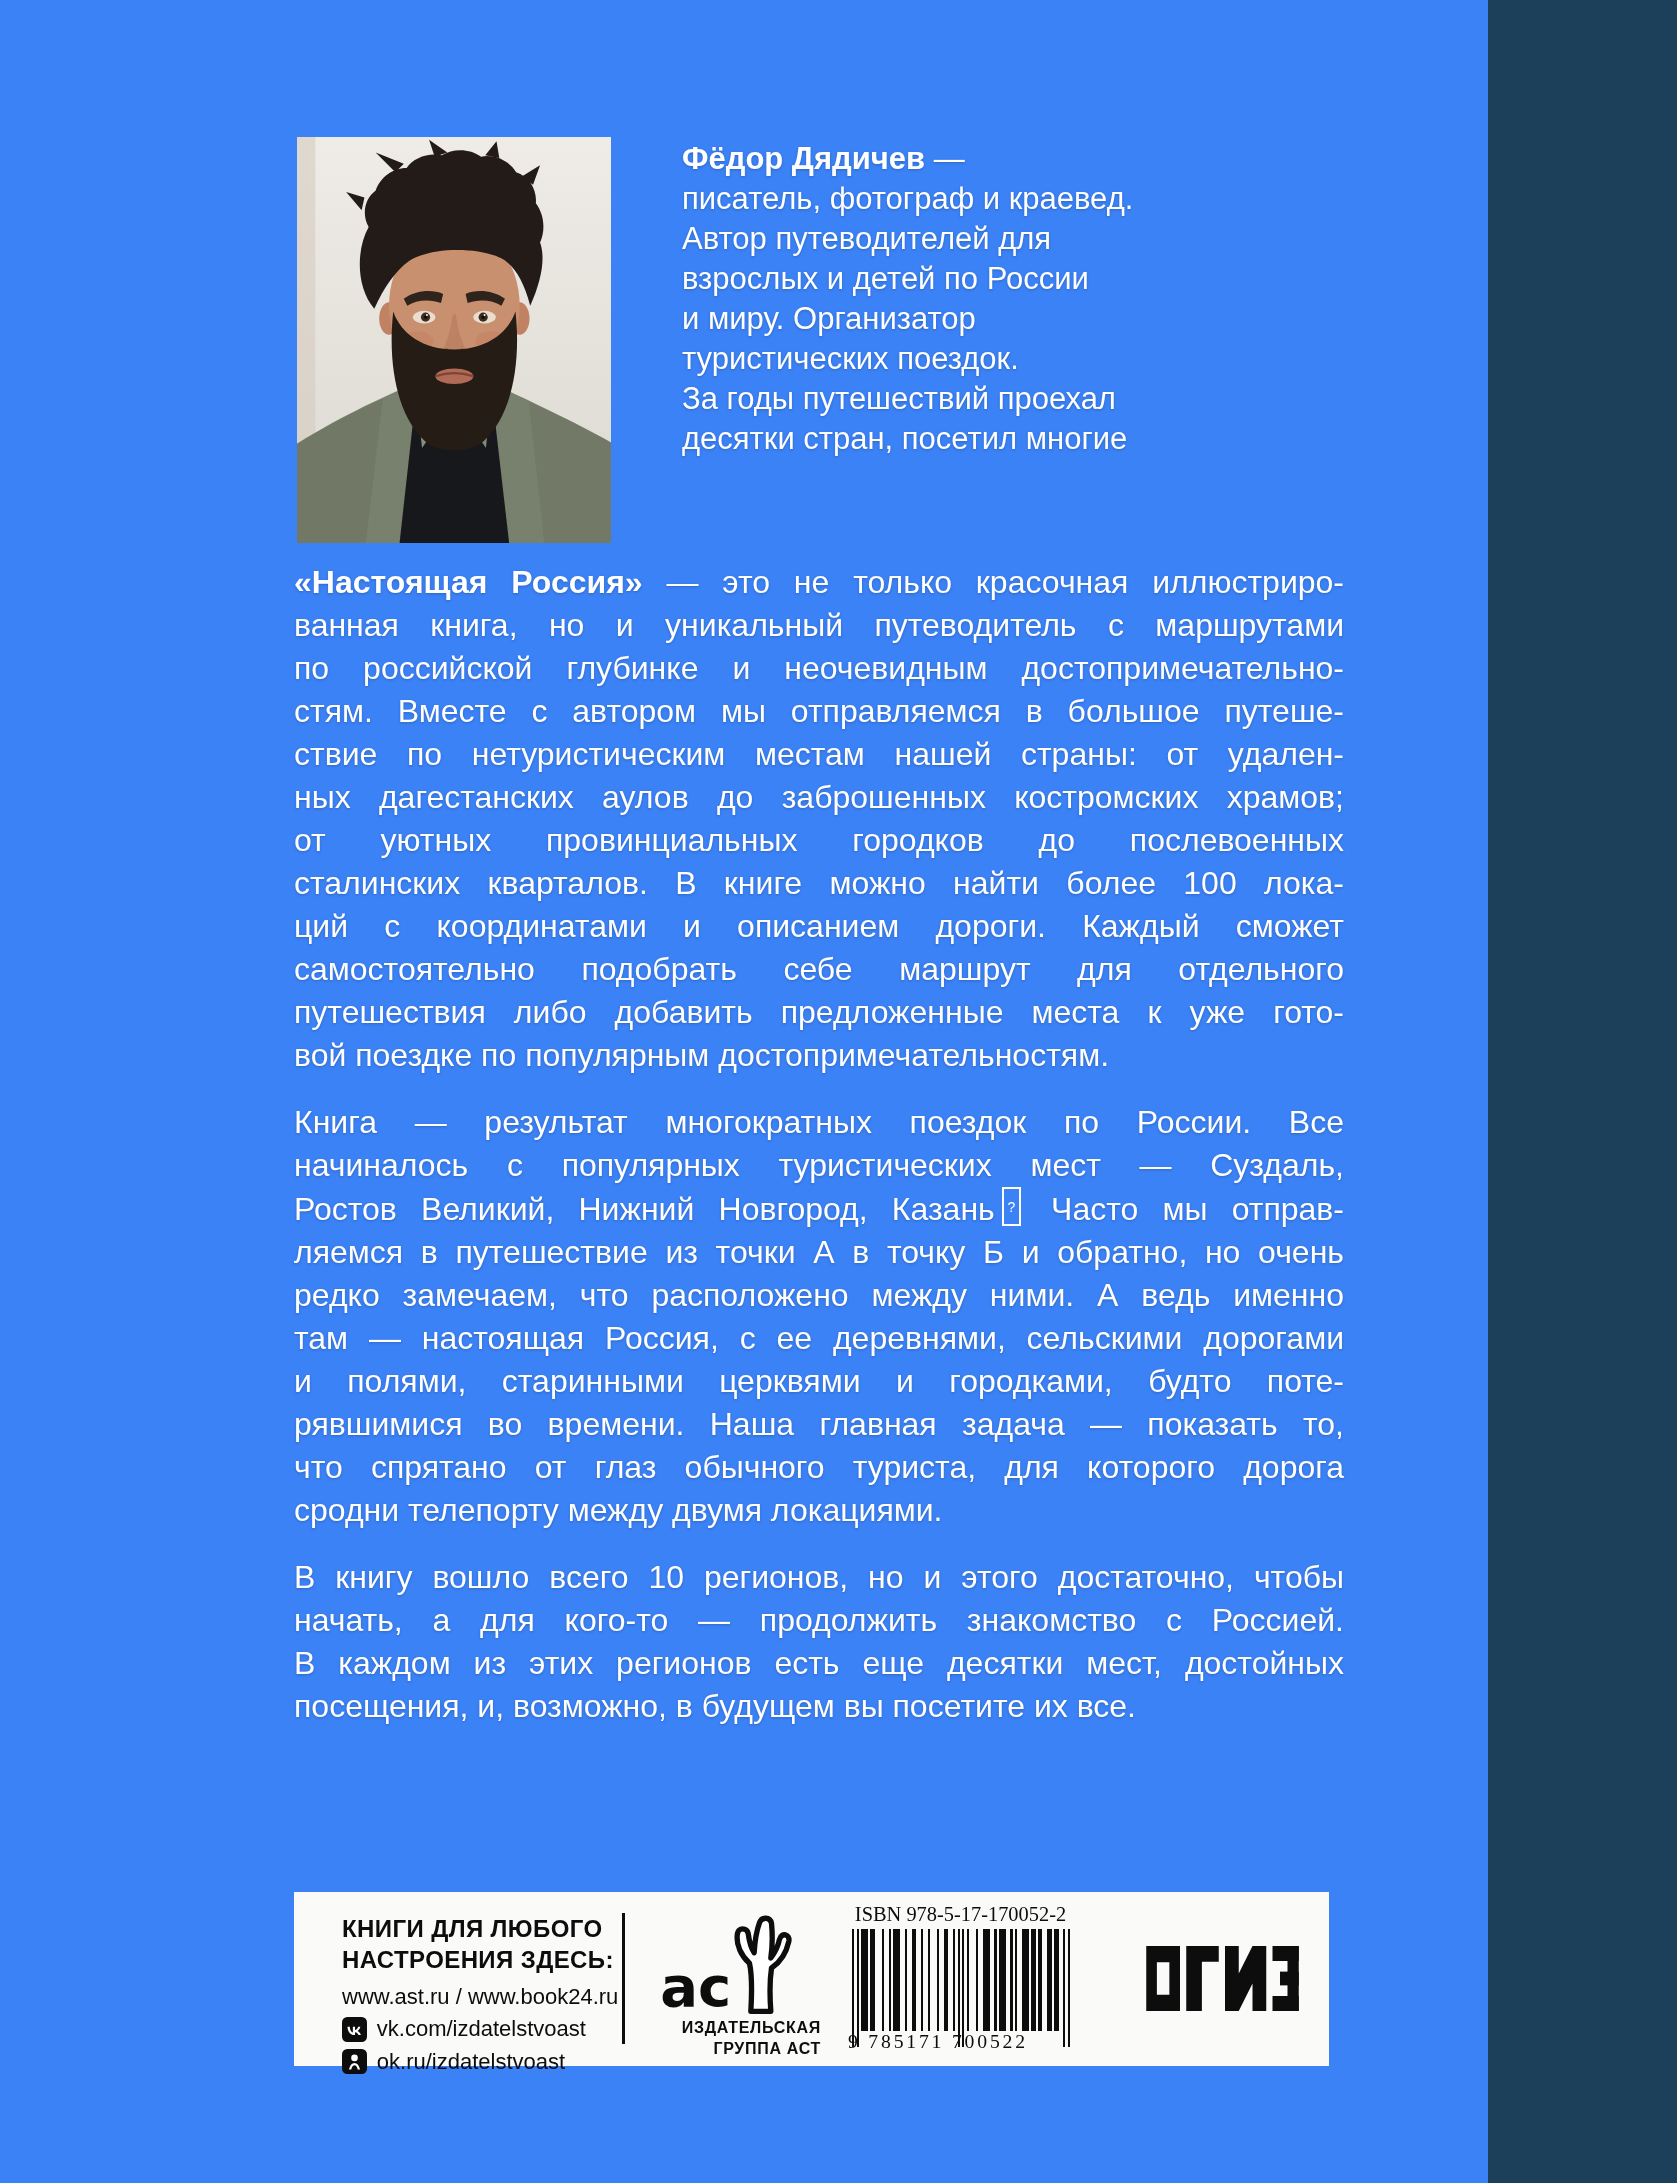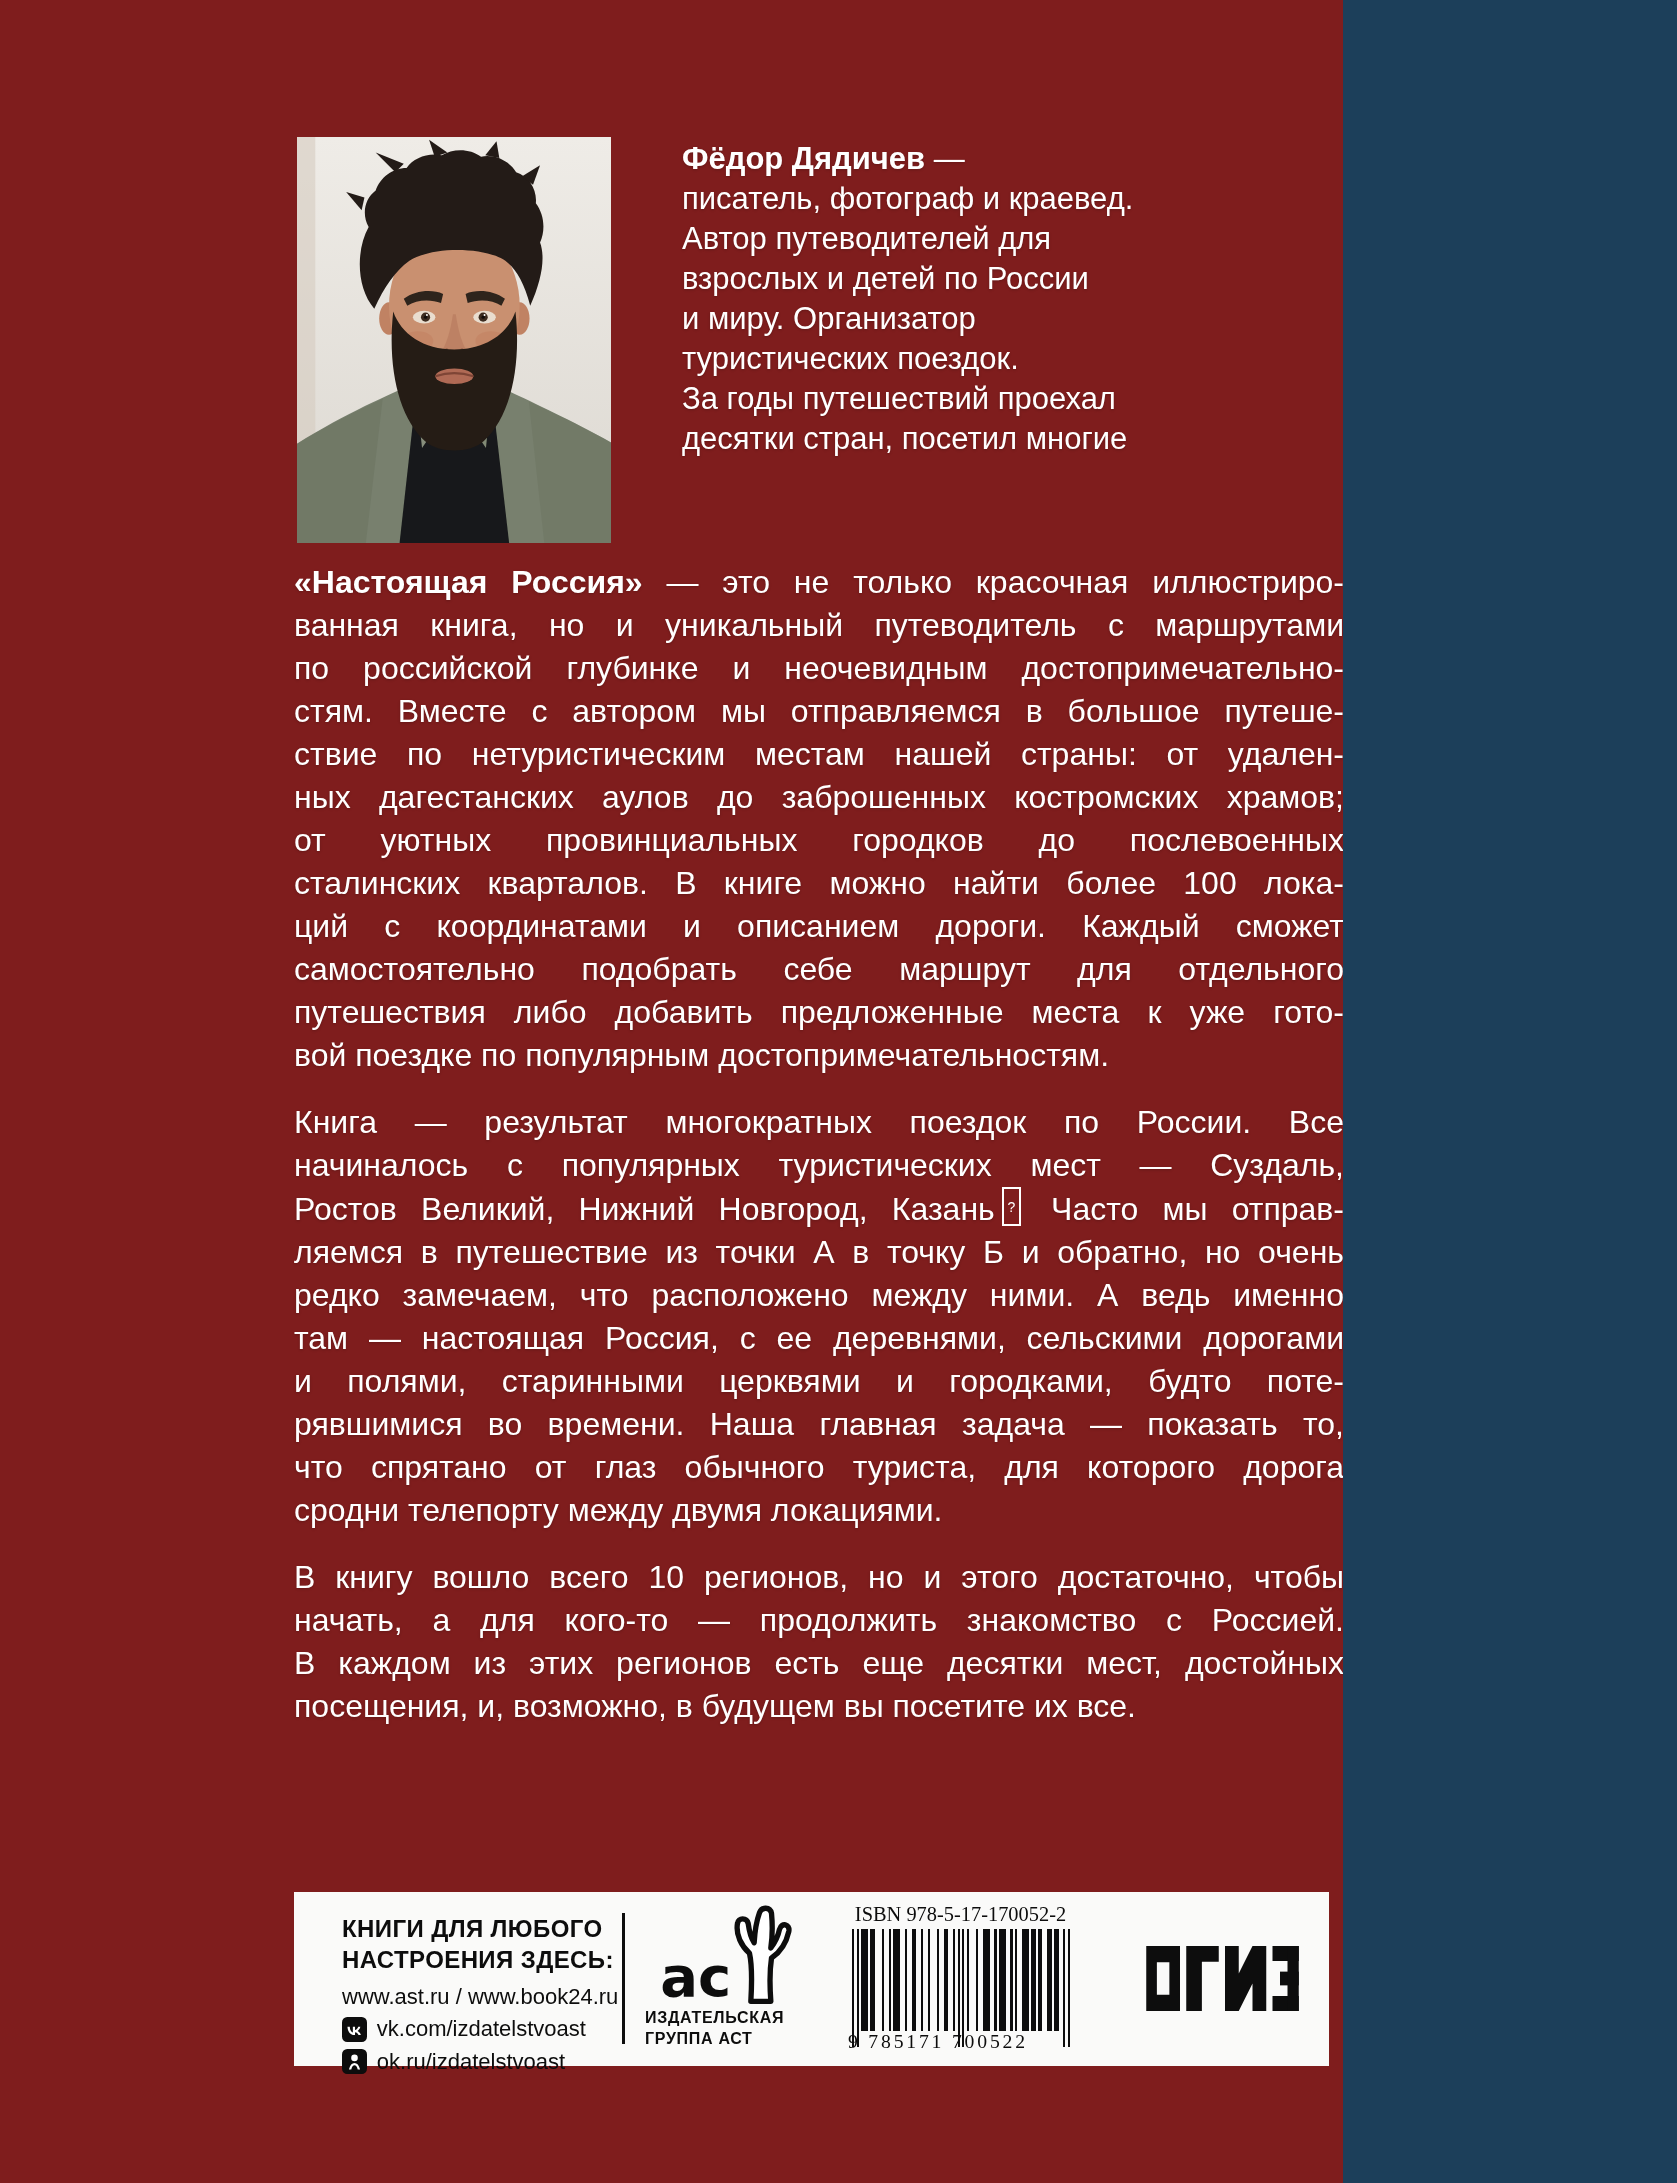--- a/index.html
+++ b/index.html
@@ -1,16 +1,16 @@
 <!DOCTYPE html>
 <html style="font-size:11.2px"><head>
 <meta charset="utf-8">
 <style>
   html,body{margin:0;padding:0;background:#1c3f5a;}
-  .page{position:relative;width:1343px;height:2183px;background:#7f1d1d;overflow:hidden;
+  .page{position:relative;width:1488px;height:2183px;background:#3b82f6;overflow:hidden;
         font-family:"Liberation Sans",sans-serif;color:#ffffff;}
 
   
   .photo{position:absolute;left:297px;top:137px;width:314px;height:406px;}
   .photo svg{display:block;width:100%;height:100%;}
 
   
   .bio{position:absolute;left:682px;top:139px;width:696px;font-size:31px;line-height:40px;
        text-shadow:0 1.4px 2.8px rgba(0,0,0,.22);}
   .bio .pline{text-align:left;}
@@ -32,21 +32,21 @@
 
   
   .footer-bar{position:absolute;left:294px;top:1892px;width:1035px;height:174px;
               background:#fafaf9;color:#0d0d0d;text-shadow:none;}
   .promo{position:absolute;left:48px;top:21px;}
   .promo-title{font-weight:bold;font-size:24px;line-height:31px;letter-spacing:0.4px;}
   .sites{font-size:22px;margin-top:9.1px;}
   .social-row{display:flex;align-items:center;gap:9.8px;font-size:22px;margin-top:6.3px;}
   .social-icon{width:25px;height:25px;flex:0 0 auto;}
   .divider{position:absolute;left:328px;top:21px;width:2.8px;height:131px;background:#0d0d0d;}
-  .ast-block{position:absolute;left:351px;top:12px;width:176px;text-align:left;}
+  .ast-block{position:absolute;left:351px;top:22px;width:176px;text-align:right;}
   .ast-block svg{display:block;margin:0 auto;}
   .ast-caption{font-weight:bold;font-size:16px;line-height:20.4px;letter-spacing:0.7px;margin-top:4.2px;}
   .barcode-block{position:absolute;left:554px;top:0;width:225px;height:174px;font-family:Liberation Serif, serif;}
   .isbn{position:absolute;left:0;top:11.2px;width:100%;text-align:center;font-size:20.4px;}
   #barcode-svg{position:absolute;left:3.5px;top:37px;width:218px;height:118px;shape-rendering:crispEdges;}
   .barcode-digits{position:absolute;left:0;top:138px;width:100%;text-align:left;
                   font-size:19.7px;letter-spacing:2.8px;}
   .ogiz{position:absolute;left:844px;top:49px;width:169px;height:75px;}
   .ogiz svg{display:block;width:100%;height:100%;}
 </style>

